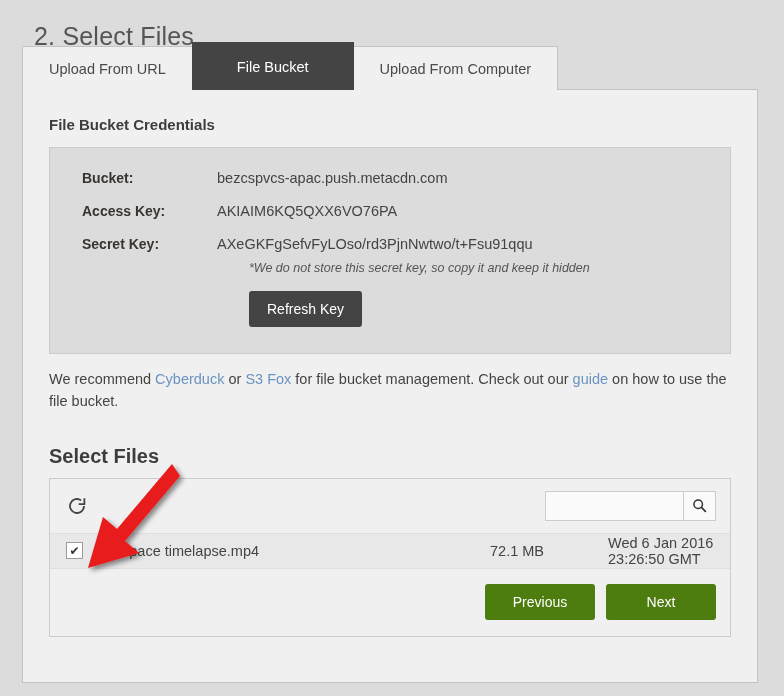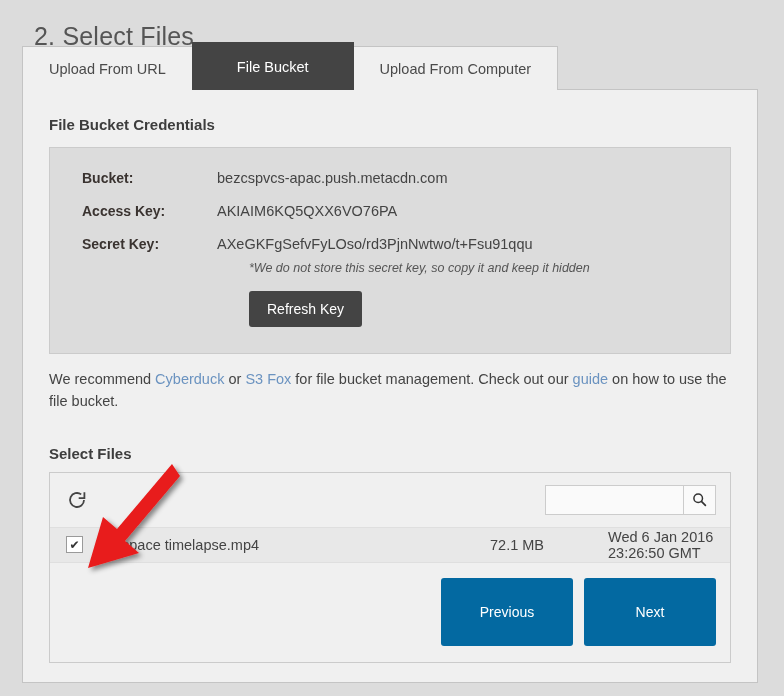--- a/index.html
+++ b/index.html
@@ -122,40 +122,40 @@
     font-family: "Liberation Sans", sans-serif;
     cursor: pointer;
     text-align: center;
   }
   .btn-dark {
     background: #444444;
     padding: 10px 18px;
     margin-left: 199px;
   }
   .btn-gray {
-    background: #0369a1;
-    padding: 26px 10px;
-    width: 132px;
+    background: #4d7c0f;
+    padding: 10px 10px;
+    width: 110px;
   }
 
   
   .recommend {
     margin: 14px 26px 0 26px;
     font-size: 14.5px;
     line-height: 1.55;
     color: #444;
   }
   .recommend a {
     color: #6b93c0;
     text-decoration: none;
   }
 
   
   .select-title {
-    font-size: 15px;
+    font-size: 20px;
     font-weight: bold;
     color: #3d3d3d;
     margin: 0;
     padding: 32px 0 0 26px;
   }
   .file-box {
     margin: 10px 26px 0 26px;
     border: 1px solid #cbcbcb;
     background: #f0f0f0;
     box-sizing: border-box;

